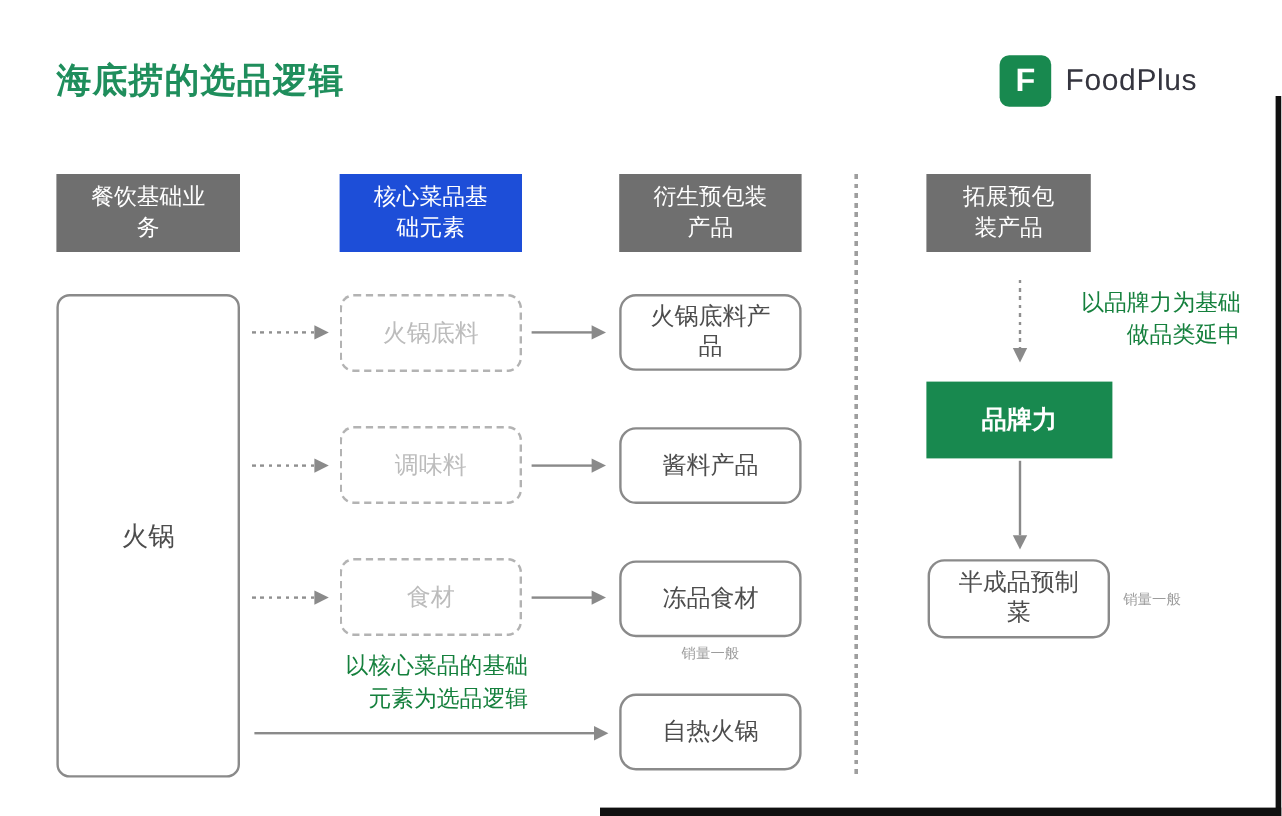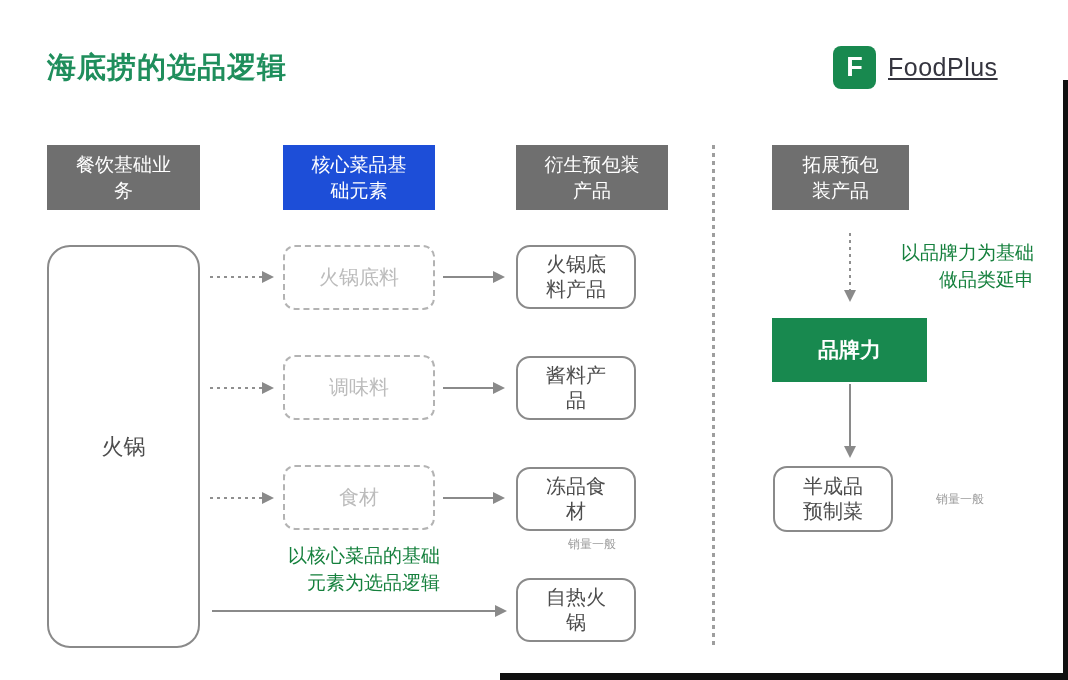--- a/index.html
+++ b/index.html
@@ -18,51 +18,51 @@
     position: absolute; left: 47px; top: 48px;
     font-size: 29px; font-weight: bold; color: #1f8e5c;
     letter-spacing: 1px;
   }
   .logo { position: absolute; left: 833px; top: 46px; display: flex; align-items: center; }
   .logo-mark {
     width: 43px; height: 43px; background: #18894f; border-radius: 8px;
     color: #ffffff; font-size: 27px; font-weight: bold;
     display: flex; align-items: center; justify-content: center;
   }
-  .logo-text { margin-left: 12px; font-size: 25px; color: #35353f; letter-spacing: 0.5px; text-decoration: underline; }
+  .logo-text { margin-left: 12px; font-size: 25px; color: #35353f; letter-spacing: 0.5px; }
 
   
   .hdr {
     position: absolute; height: 65px; top: 145px;
     display: flex; align-items: center; justify-content: center;
     text-align: center; color: #ffffff; font-size: 19px; line-height: 1.35;
     padding: 4px 26px;
   }
   .hdr-dark  { background: #6f6f6f; }
   .hdr-light { background: #1d4ed8; }
   .hdr1 { left: 47px;  width: 153px; }
   .hdr2 { left: 283px; width: 152px; }
   .hdr3 { left: 516px; width: 152px; }
   .hdr4 { left: 772px; width: 137px; }
 
   
   .bigbox {
     position: absolute; left: 47px; top: 245px; width: 153px; height: 403px;
-    border: 2px solid #8a8a8a; border-radius: 23px;
+    border: 2px solid #8a8a8a; border-radius: 11px;
     display: flex; align-items: center; justify-content: center;
     font-size: 22px; color: #4d4d4d;
   }
   .dashbox {
     position: absolute; left: 283px; width: 152px; height: 65px;
     border: 2px dashed #b3b3b3; border-radius: 12px;
     display: flex; align-items: center; justify-content: center;
     font-size: 20px; color: #bcbcbc;
   }
   .solidbox {
-    position: absolute; width: 120px; height: 64px;
+    position: absolute; width: 152px; height: 64px;
     border: 2px solid #8a8a8a; border-radius: 14px;
     display: flex; align-items: center; justify-content: center;
     text-align: center; line-height: 1.25; padding: 0 22px;
     font-size: 20px; color: #4d4d4d;
   }
   .col3 { left: 516px; }
   .greenbox {
     position: absolute; left: 772px; top: 318px; width: 155px; height: 64px;
     background: #18894f; color: #ffffff; font-weight: bold; font-size: 21px;
     display: flex; align-items: center; justify-content: center;

